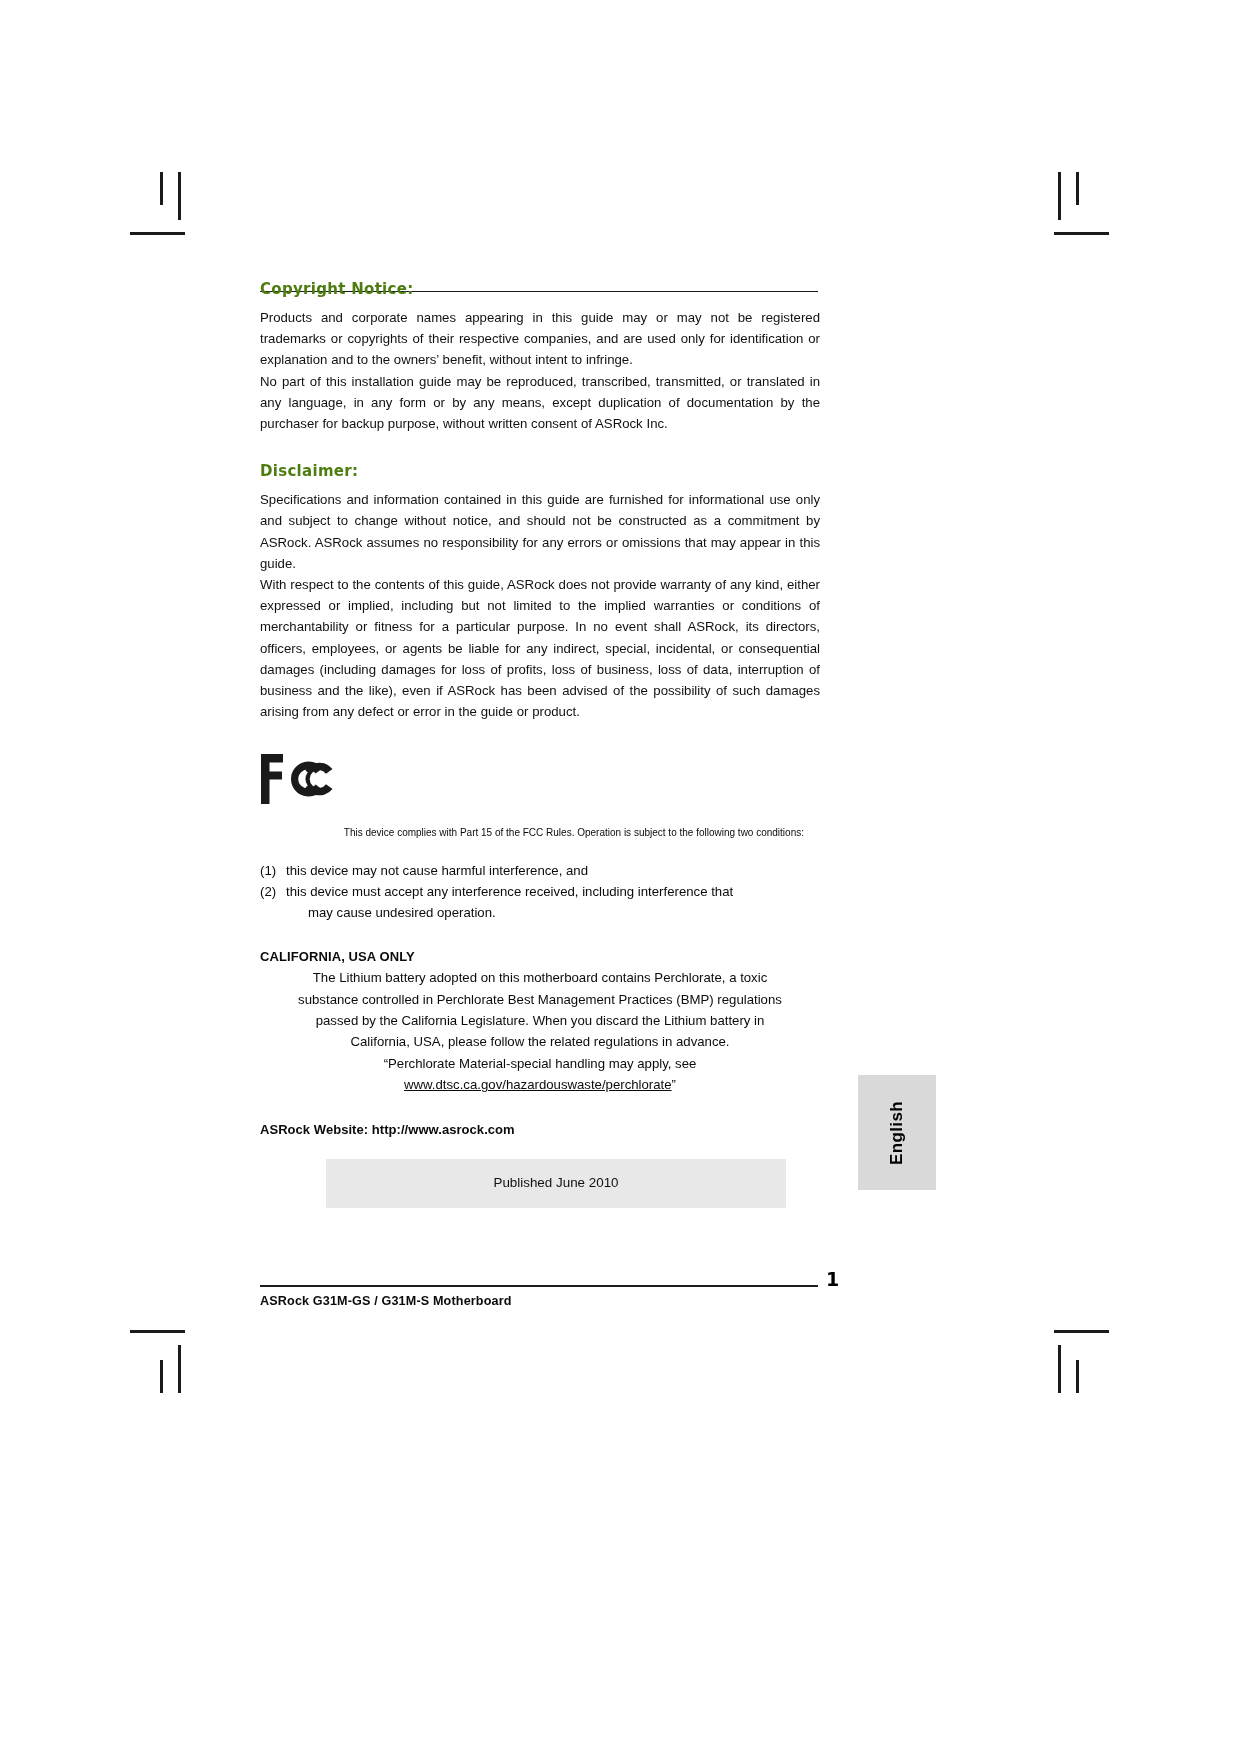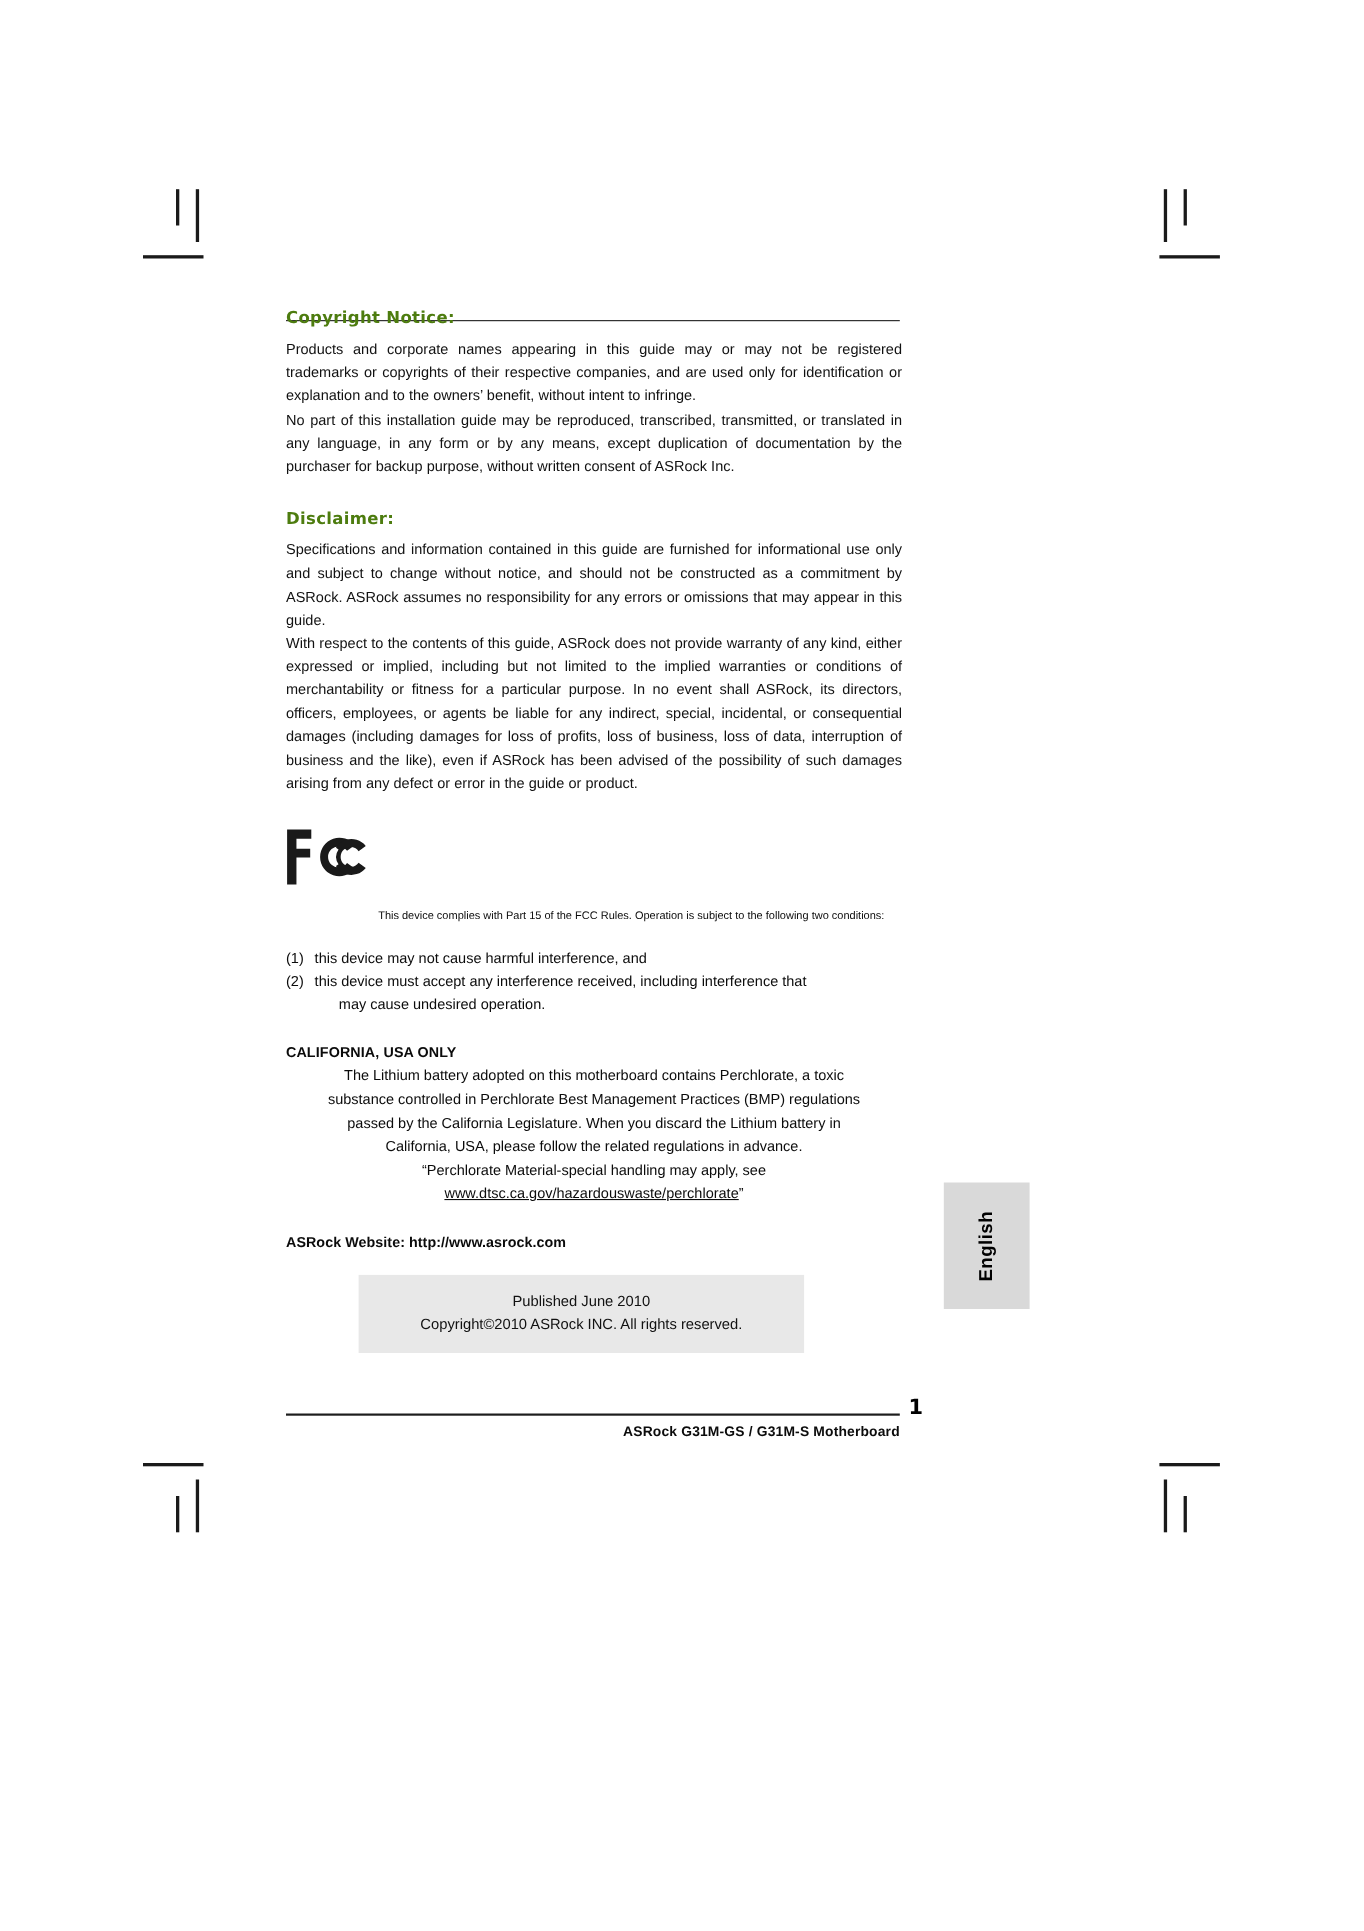--- a/index.html
+++ b/index.html
@@ -111,21 +111,21 @@
   .asrock-site {
     font-size: 13px;
     font-weight: bold;
     margin-top: 26px;
     letter-spacing: 0.05px;
   }
 
   .pub-box {
     margin-top: 22px;
     margin-left: 66px;
-    width: 405px;
+    width: 460px;
     background: #e8e8e8;
     padding: 13px 0 15px 0;
     text-align: center;
     font-size: 13.4px;
     line-height: 21.5px;
     color: #111;
   }
 
   
   .rule-bottom {
@@ -143,21 +143,21 @@
     font-size: 19px;
     font-weight: bold;
     font-family: "DejaVu Sans", sans-serif;
     color: #000;
   }
   .footer-title {
     position: absolute;
     left: 260px;
     top: 1294px;
     width: 558px;
-    text-align: right;
+    text-align: left;
     font-size: 12.6px;
     font-weight: bold;
     letter-spacing: 0.15px;
   }
 
   
   .lang-tab {
     position: absolute;
     left: 858px;
     top: 1075px;
@@ -249,21 +249,20 @@
     <span>passed by the California Legislature. When you discard the Lithium battery in</span><br>
     <span>California, USA, please follow the related regulations in advance.</span><br>
     <span>“Perchlorate Material-special handling may apply, see</span><br>
     <span class="url-underline">www.dtsc.ca.gov/hazardouswaste/perchlorate</span><span>”</span>
   </p>
 
   <div class="asrock-site">ASRock Website: http://www.asrock.com</div>
 
   <div class="pub-box">
     <div>Published June 2010</div>
-    <div>Copyright©2010 ASRock INC. All rights reserved.</div>
   </div>
 
 </div>
 
 <div class="lang-tab">
   <span>English</span>
 </div>
 
 <div class="rule-bottom"></div>
 <div class="page-number">1</div>

